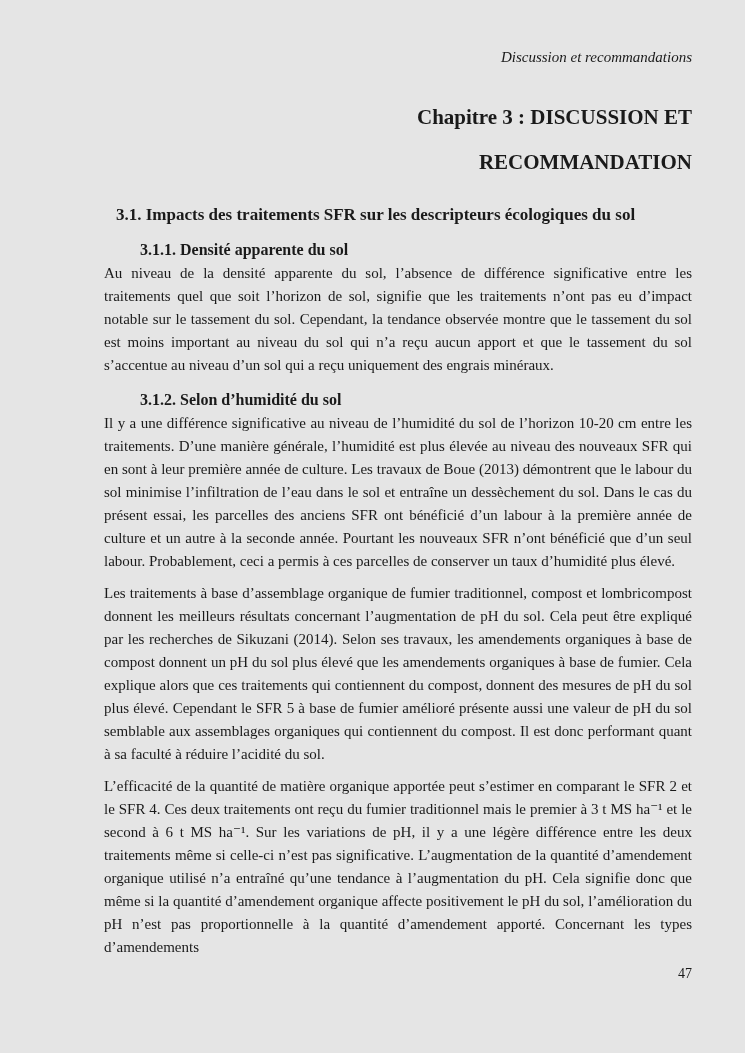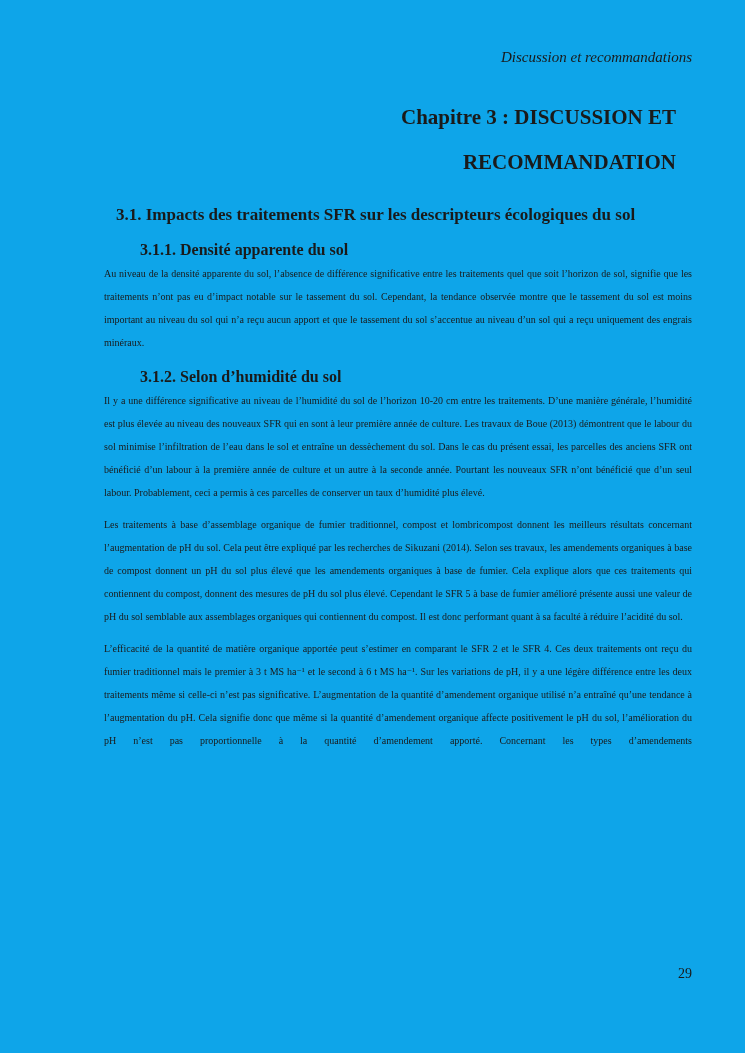--- a/index.html
+++ b/index.html
@@ -4,39 +4,39 @@
 <style>
   html, body {
     margin: 0;
     padding: 0;
     background: #ffffff;
   }
   .page {
     position: relative;
     width: 745px;
     height: 1053px;
-    background: #0ea5e9;
+    background: #e5e5e5;
     overflow: hidden;
     font-family: "Liberation Serif", "DejaVu Serif", serif;
     color: #1a1a1a;
   }
   .content {
     position: absolute;
     left: 104px;
     top: 46px;
     width: 588px;
   }
   .running-header {
     font-size: 15px;
     line-height: 23px;
     font-style: italic;
     text-align: right;
   }
   .chapter-title {
-    margin: 26px 16px 0 0;
+    margin: 26px 0 0 0;
     font-size: 21px;
     line-height: 45px;
     font-weight: bold;
     text-align: right;
   }
   .chapter-title .line {
     display: block;
   }
   .section-heading {
     margin: 18px 0 0 12px;
@@ -45,21 +45,21 @@
     font-weight: bold;
   }
   .subsection-heading {
     margin: 12px 0 0 36px;
     font-size: 16px;
     line-height: 22px;
     font-weight: bold;
   }
   .body-paragraph {
     margin: 1px 0 9px 0;
-    font-size: 10px;
+    font-size: 15px;
     line-height: 23px;
     text-align: justify;
     hyphens: none;
   }
   .body-paragraph.continued {
     text-align-last: justify;
   }
   .page-number {
     position: absolute;
     top: 964px;
@@ -87,14 +87,14 @@
     <p class="body-paragraph">Au niveau de la densité apparente du sol, l’absence de différence significative entre les traitements quel que soit l’horizon de sol, signifie que les traitements n’ont pas eu d’impact notable sur le tassement du sol. Cependant, la tendance observée montre que le tassement du sol est moins important au niveau du sol qui n’a reçu aucun apport et que le tassement du sol s’accentue au niveau d’un sol qui a reçu uniquement des engrais minéraux.</p>
 
     <h3 class="subsection-heading">3.1.2. Selon d’humidité du sol</h3>
     <p class="body-paragraph">Il y a une différence significative au niveau de l’humidité du sol de l’horizon 10-20 cm entre les traitements. D’une manière générale, l’humidité est plus élevée au niveau des nouveaux SFR qui en sont à leur première année de culture. Les travaux de Boue (2013) démontrent que le labour du sol minimise l’infiltration de l’eau dans le sol et entraîne un dessèchement du sol. Dans le cas du présent essai, les parcelles des anciens SFR ont bénéficié d’un labour à la première année de culture et un autre à la seconde année. Pourtant les nouveaux SFR n’ont bénéficié que d’un seul labour. Probablement, ceci a permis à ces parcelles de conserver un taux d’humidité plus élevé.</p>
 
     <p class="body-paragraph">Les traitements à base d’assemblage organique de fumier traditionnel, compost et lombricompost donnent les meilleurs résultats concernant l’augmentation de pH du sol. Cela peut être expliqué par les recherches de Sikuzani (2014). Selon ses travaux, les amendements organiques à base de compost donnent un pH du sol plus élevé que les amendements organiques à base de fumier. Cela explique alors que ces traitements qui contiennent du compost, donnent des mesures de pH du sol plus élevé. Cependant le SFR 5 à base de fumier amélioré présente aussi une valeur de pH du sol semblable aux assemblages organiques qui contiennent du compost. Il est donc performant quant à sa faculté à réduire l’acidité du sol.</p>
     <p class="body-paragraph continued">L’efficacité de la quantité de matière organique apportée peut s’estimer en comparant le SFR 2 et le SFR 4. Ces deux traitements ont reçu du fumier traditionnel mais le premier à 3 t MS ha⁻¹ et le second à 6 t MS ha⁻¹. Sur les variations de pH, il y a une légère différence entre les deux traitements même si celle-ci n’est pas significative. L’augmentation de la quantité d’amendement organique utilisé n’a entraîné qu’une tendance à l’augmentation du pH. Cela signifie donc que même si la quantité d’amendement organique affecte positivement le pH du sol, l’amélioration du pH n’est pas proportionnelle à la quantité d’amendement apporté. Concernant les types d’amendements</p>
 
   </div>
 
-  <div class="page-number">29</div>
+  <div class="page-number">47</div>
 </div>
 
 </body></html>

